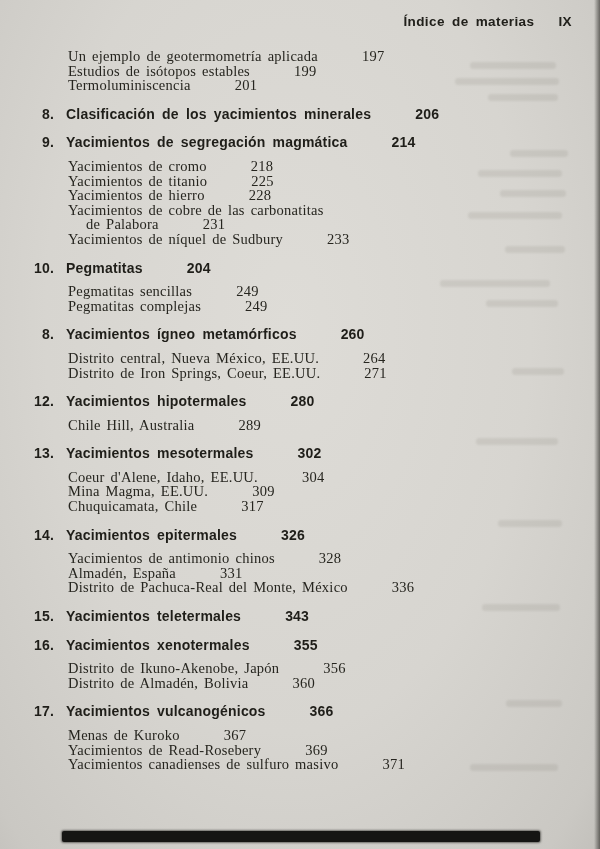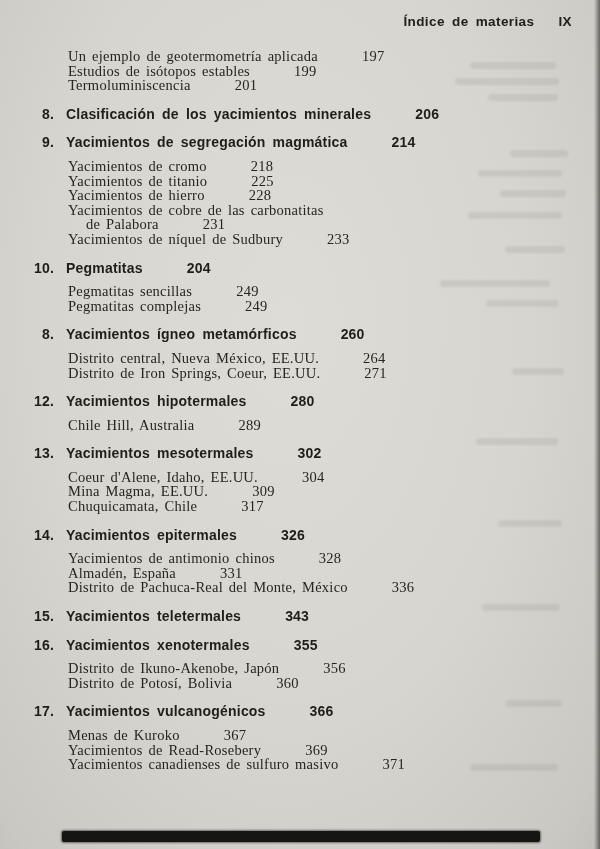--- a/index.html
+++ b/index.html
@@ -152,21 +152,21 @@
       <div class="row chapter">
     <span class="num">15.</span><span class="title">Yacimientos teletermales</span><span class="pg">343</span>
   </div>
       <div class="row chapter">
     <span class="num">16.</span><span class="title">Yacimientos xenotermales</span><span class="pg">355</span>
   </div>
       <div class="row sub">
     <span class="title">Distrito de Ikuno-Akenobe, Japón</span><span class="pg">356</span>
   </div>
       <div class="row sub">
-    <span class="title">Distrito de Potosí, Bolivia</span><span class="pg">360</span>
+    <span class="title">Distrito de Almadén, Bolivia</span><span class="pg">360</span>
   </div>
       <div class="row chapter">
     <span class="num">17.</span><span class="title">Yacimientos vulcanogénicos</span><span class="pg">366</span>
   </div>
       <div class="row sub">
     <span class="title">Menas de Kuroko</span><span class="pg">367</span>
   </div>
       <div class="row sub">
     <span class="title">Yacimientos de Read-Rosebery</span><span class="pg">369</span>
   </div>

